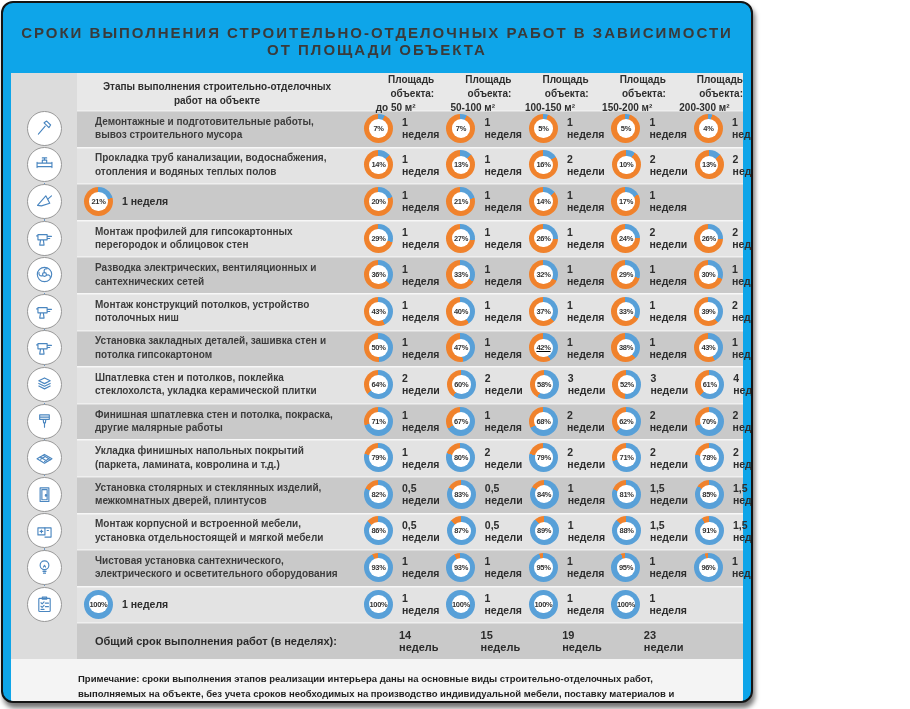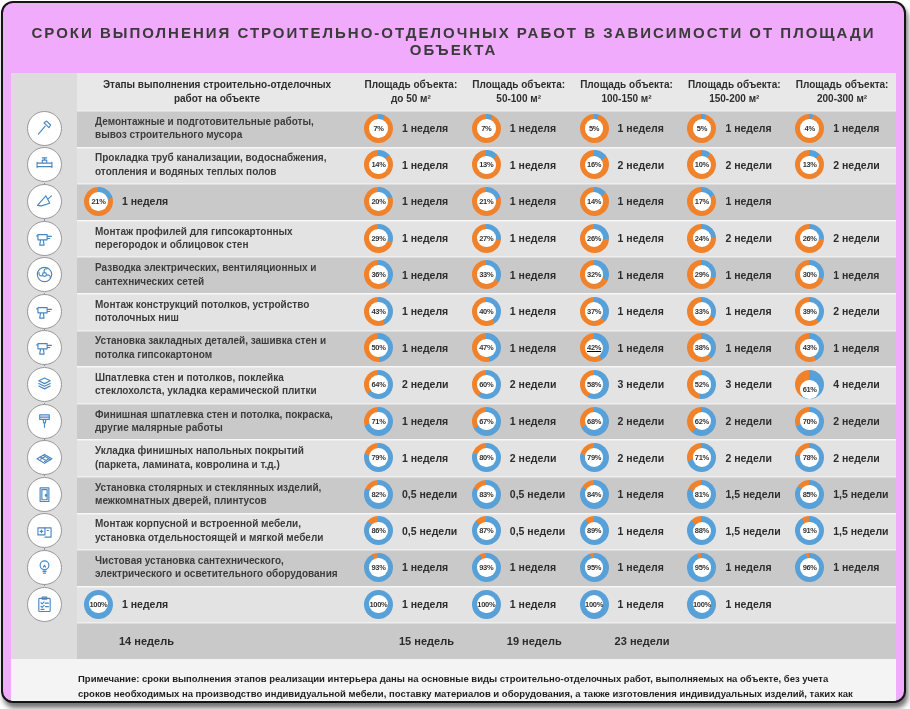--- a/index.html
+++ b/index.html
@@ -1,18 +1,18 @@
 <!DOCTYPE html>
 <html><head>
 <meta charset="utf-8">
 <style>
   html,body{margin:0;padding:0;background:#fff;width:910px;height:709px;overflow:hidden;
     font-family:"Liberation Sans",sans-serif;}
-  .card{box-sizing:border-box;width:905px;height:702px;margin:1px 0 0 1px;
-    border:2.5px solid #141414;border-radius:12px;background:#f0abfc;
+  .card{box-sizing:border-box;width:752px;height:702px;margin:1px 0 0 1px;
+    border:2.5px solid #141414;border-radius:12px;background:#0ea5e9;
     box-shadow:2px 5px 5px rgba(0,0,0,.55);
     display:flex;flex-direction:column;padding:0 8px;overflow:hidden;}
   .title{flex:0 0 auto;text-align:center;font-size:15px;font-weight:bold;
     letter-spacing:2px;color:#3a3a3a;padding:21px 0 15px;}
   .content{display:flex;flex:0 0 auto;}
   .icon-strip{width:66px;background:#dcdcdc;position:relative;padding-top:37px;flex:none;}
   .icon-strip::before{content:"";position:absolute;left:50%;top:50px;bottom:48px;
     border-left:1.6px dashed #6d98c6;}
   .icon-cell{height:36.6px;display:flex;align-items:center;justify-content:center;}
   .icon-circle{position:relative;width:33px;height:33px;border-radius:50%;background:#fff;
@@ -514,21 +514,21 @@
             </div>
             <div class="cell">
               <span class="donut" style="background: conic-gradient(rgb(88, 160, 216) 0deg, rgb(88, 160, 216) 52%, rgb(240, 130, 44) 52%, rgb(240, 130, 44) 100%);">
                 <span class="hole">
                   <span class="pct">52%</span>
                 </span>
               </span>
               <span class="dur">3 недели</span>
             </div>
             <div class="cell">
-              <span class="donut" style="background: conic-gradient(rgb(88, 160, 216) 0deg, rgb(88, 160, 216) 61%, rgb(240, 130, 44) 61%, rgb(240, 130, 44) 100%); align-items: flex-end;">
+              <span class="donut" style="background: conic-gradient(rgb(88, 160, 216) 0deg, rgb(88, 160, 216) 61%, rgb(240, 130, 44) 61%, rgb(240, 130, 44) 100%);">
                 <span class="hole">
                   <span class="pct">61%</span>
                 </span>
               </span>
               <span class="dur">4 недели</span>
             </div>
           </div>
           <div class="row dark">
             <div class="stage-label">Финишная шпатлевка стен и потолка, покраска, другие малярные работы</div>
             <div class="cell">
@@ -781,20 +781,21 @@
               <span class="donut" style="background: conic-gradient(rgb(88, 160, 216) 0deg, rgb(88, 160, 216) 100%, rgb(240, 130, 44) 100%, rgb(240, 130, 44) 100%);">
                 <span class="hole">
                   <span class="pct">100%</span>
                 </span>
               </span>
               <span class="dur">1 неделя</span>
             </div>
           </div>
         </div>
       <div class="total-row">
+        <div class="total-label">Общий срок выполнения работ (в неделях):</div>
       <div class="total-cell">14 недель</div>
           <div class="total-cell">15 недель</div>
           <div class="total-cell">19 недель</div>
           <div class="total-cell">23 недели</div>
         </div>
     </div>
   </div>
   <div class="footnote">Примечание: сроки выполнения этапов реализации интерьера даны на основные виды строительно-отделочных работ, выполняемых на объекте, без учета сроков необходимых на производство индивидуальной мебели, поставку материалов и оборудования, а также изготовления индивидуальных изделий, таких как лестницы, камины, аквариумы и т. д.</div>
 </div>
 

